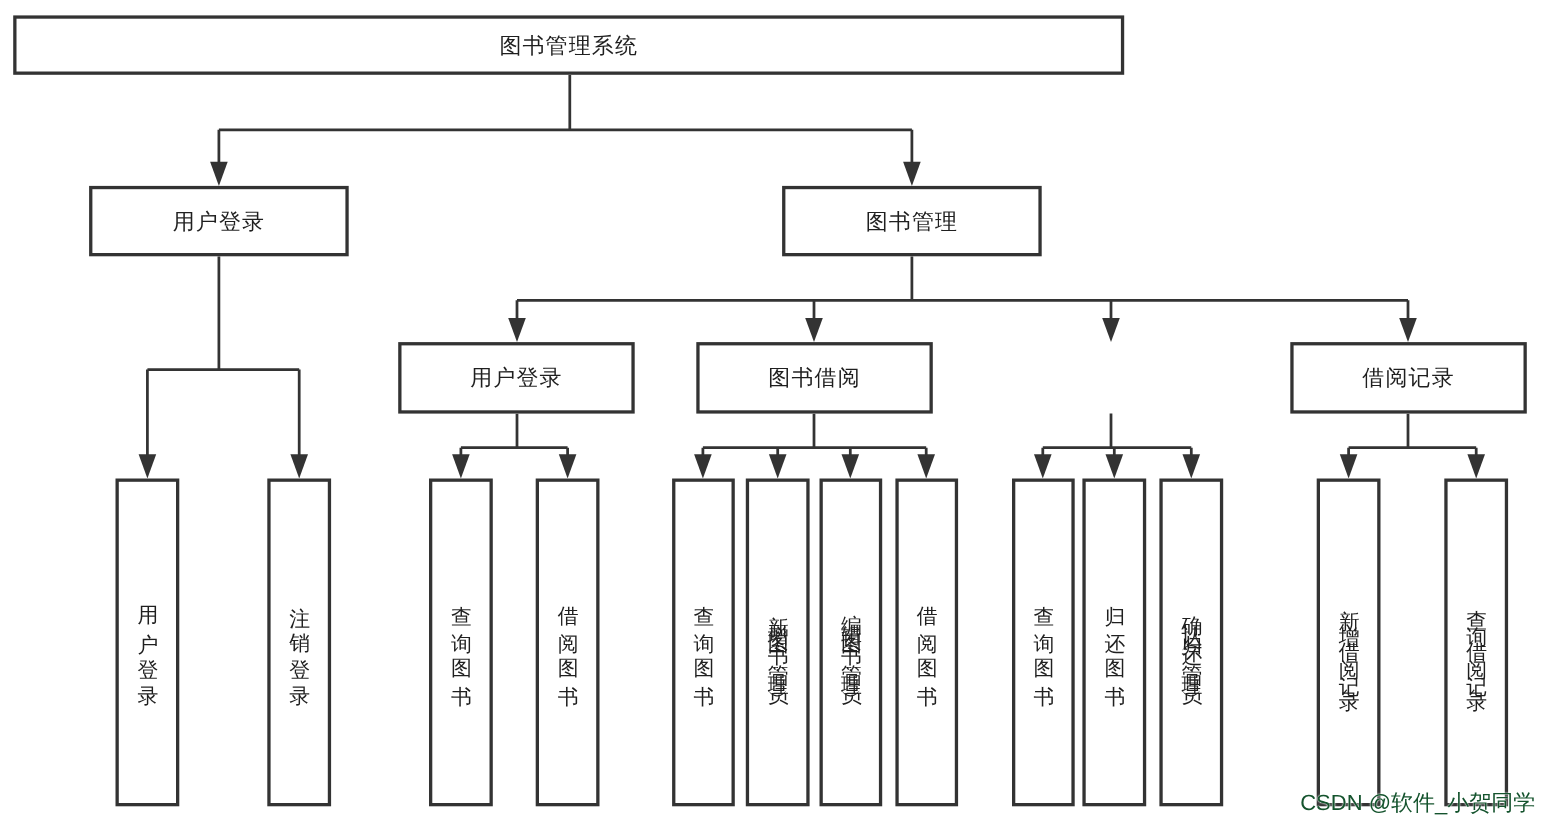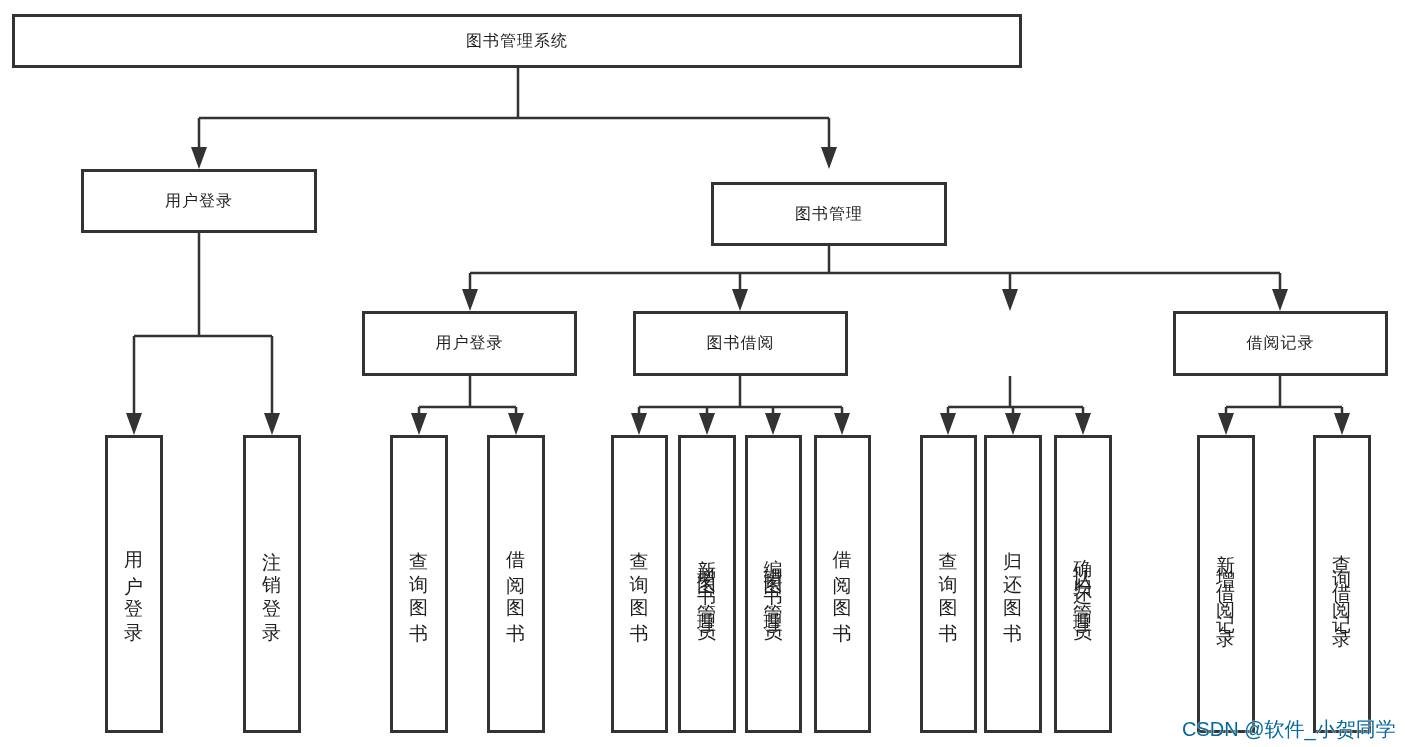--- a/index.html
+++ b/index.html
@@ -33,21 +33,21 @@
   }
   
   .node {
     position: absolute;
     box-sizing: border-box;
     border: 3px solid #333333;
     background: #ffffff;
     display: flex;
     align-items: center;
     justify-content: center;
-    font-size: 16px;
+    font-size: 20px;
     color: #1f1f1f;
     letter-spacing: 1px;
     white-space: nowrap;
   }
   
   .leaf {
     position: absolute;
     top: 435px;
     height: 298px;
     box-sizing: border-box;
@@ -66,21 +66,21 @@
     white-space: nowrap;
   }
   .ls4 span { letter-spacing: 24px; }
   .ls6 span { letter-spacing: 15px; }
   .ls9 span { letter-spacing: 9px; }
   .watermark {
     position: absolute;
     left: 1182px;
     top: 716px;
     font-size: 20px;
-    color: #0369a1;
+    color: #14532d;
     white-space: nowrap;
     text-shadow: 0 0 2px #ffffff, 0 0 1px #ffffff;
     z-index: 5;
   }
 </style>
 </head>
 <body>
 
 <div class="canvas">
 
@@ -127,21 +127,21 @@
     </g>
   </svg>
 
   <div class="node" style="left:12px; top:14px; width:1010px; height:54px;">
     <span>图书管理系统</span>
   </div>
 
   <div class="node" style="left:81px; top:169px; width:236px; height:64px;">
     <span>用户登录</span>
   </div>
-  <div class="node" style="left:711px; top:182px; width:236px; height:64px;">
+  <div class="node" style="left:711px; top:169px; width:236px; height:64px;">
     <span>图书管理</span>
   </div>
 
   <div class="node" style="left:362px; top:311px; width:215px; height:65px;">
     <span>用户登录</span>
   </div>
   <div class="node" style="left:633px; top:311px; width:215px; height:65px;">
     <span>图书借阅</span>
   </div>
   <div class="node" style="left:1173px; top:311px; width:215px; height:65px;align-items:center;">

